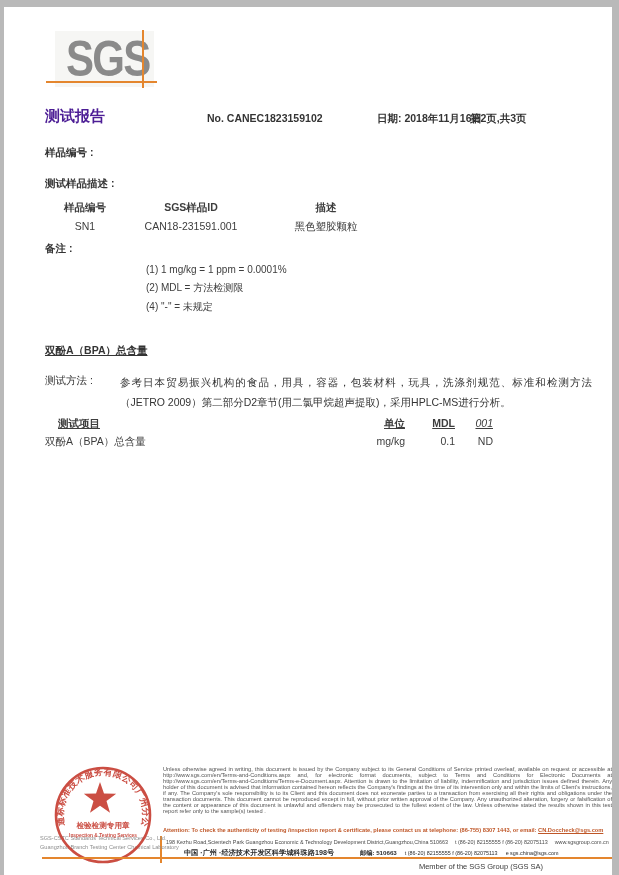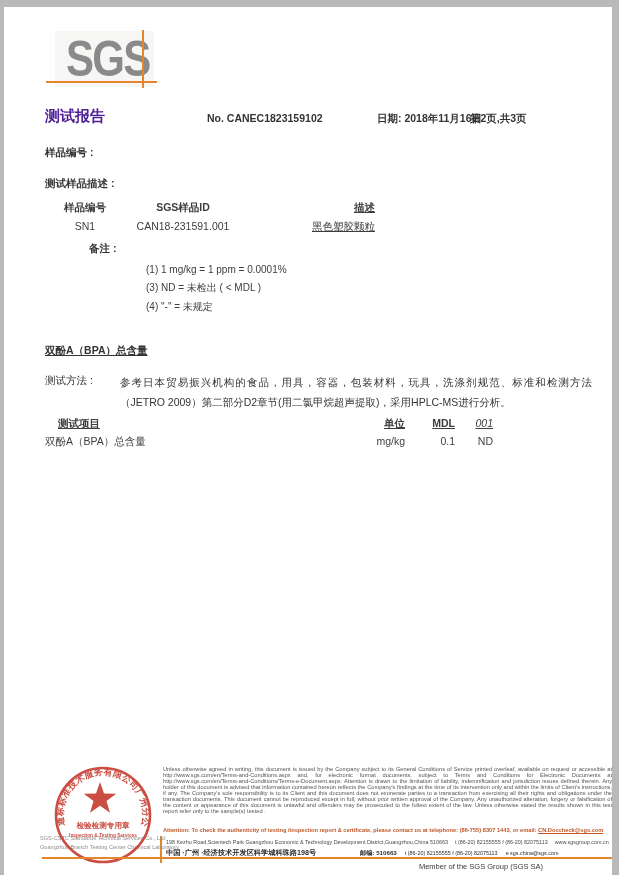--- a/index.html
+++ b/index.html
@@ -34,27 +34,27 @@
   .hdr-no{left:207px;top:112px;}
   .hdr-date{left:377px;top:112px;}
   .hdr-page{left:470px;top:112px;}
 
   .label{font-size:10.5px;font-weight:bold;color:#343434;white-space:nowrap;}
   .results-label{left:45px;top:146px;}
   .sample-desc-label{left:45px;top:177px;}
 
   
   .sample-table{left:45px;top:201px;width:330px;font-size:10.5px;}
-  .sample-table .trow{display:grid;grid-template-columns:80px 100px auto;column-gap:8px;}
+  .sample-table .trow{display:grid;grid-template-columns:80px 100px auto;column-gap:16px;}
   .sample-table .c1,.sample-table .c2{text-align:center;}
-  .sample-table .c3{text-align:right;padding-left:20px;text-decoration:underline;}
+  .sample-table .c3{text-align:center;padding-left:20px;}
   .sample-table .th{font-weight:bold;}
   .sample-table .trow + .trow{margin-top:5px;}
 
-  .notes-label{left:45px;top:242px;margin-left:44px;}
+  .notes-label{left:45px;top:242px;}
   .notes-list{left:102px;top:261px;font-size:10px;line-height:18.3px;white-space:nowrap;margin-left:44px;}
 
   
   .bpa-title{left:45px;top:344px;font-size:10.5px;font-weight:bold;text-decoration:underline;white-space:nowrap;color:#343434;}
   .method-label{left:45px;top:374px;font-size:10.5px;color:#343434;white-space:nowrap;}
   .method-text{left:120px;top:372px;width:472px;font-size:10.5px;line-height:20px;text-align:justify;color:#343434;}
 
   
   .result-table{left:45px;top:417px;width:448px;font-size:10.5px;}
   .result-table .trow{display:grid;grid-template-columns:300px 60px 50px 38px;}
@@ -70,21 +70,21 @@
   .company-lines{left:40px;top:834px;width:140px;font-size:5.6px;line-height:8.5px;color:#8d8d8d;white-space:nowrap;z-index:2;}
 
   
   .legal-block{left:163px;top:767px;width:449px;font-size:5.7px;line-height:5.95px;color:#555;text-align:justify;}
   .attention-block{left:163px;top:827px;width:449px;font-size:5.7px;line-height:6.1px;color:#bf5627;font-weight:bold;}
   .attention-block .email{text-decoration:underline;}
 
   .addr-sep{left:160px;top:836px;width:2px;height:27px;background:#e4862e;}
   .addr-block{left:166px;top:839px;width:446px;}
   .addr-line1{display:flex;gap:7px;font-size:5.4px;color:#4a4a4a;white-space:nowrap;align-items:baseline;}
-  .addr-line2{display:flex;gap:8px;font-size:5.4px;color:#2c2c2c;white-space:nowrap;align-items:baseline;margin-top:3px;}
+  .addr-line2{display:flex;gap:8px;font-size:5.4px;color:#2c2c2c;white-space:nowrap;align-items:baseline;margin-top:3px;text-align:center;}
   .addr-cn{font-size:7.2px;font-weight:bold;width:186px;}
   .addr-post{font-size:6.2px;font-weight:bold;}
 
   .footer-rule{left:42px;top:857px;width:570px;height:2px;background:#e4862e;z-index:6;}
   .member-line{left:361px;top:862px;width:240px;text-align:center;font-size:7.5px;color:#3a3a3a;}
 </style>
 </head>
 <body>
 
 <div class="page"></div>
@@ -111,21 +111,21 @@
   <div class="trow">
     <div class="c1">SN1</div>
     <div class="c2">CAN18-231591.001</div>
     <div class="c3">黑色塑胶颗粒</div>
   </div>
 </div>
 
 <div class="abs label notes-label">备注 :</div>
 <div class="abs notes-list">
   <div>(1) 1 mg/kg = 1 ppm = 0.0001%</div>
-  <div>(3) ND = 未检出 ( &lt; MDL )</div>
+  <div>(2) MDL = 方法检测限</div>
   <div>(4) "-" = 未规定</div>
 </div>
 
 <div class="abs bpa-title">双酚A（BPA）总含量</div>
 <div class="abs method-label">测试方法 :</div>
 <div class="abs method-text">参考日本贸易振兴机构的食品，用具，容器，包装材料，玩具，洗涤剂规范、标准和检测方法（JETRO 2009）第二部分D2章节(用二氯甲烷超声提取)，采用HPLC-MS进行分析。</div>
 
 <div class="abs result-table">
   <div class="trow">
     <div class="c1 th"><span class="u">测试项目</span></div>

